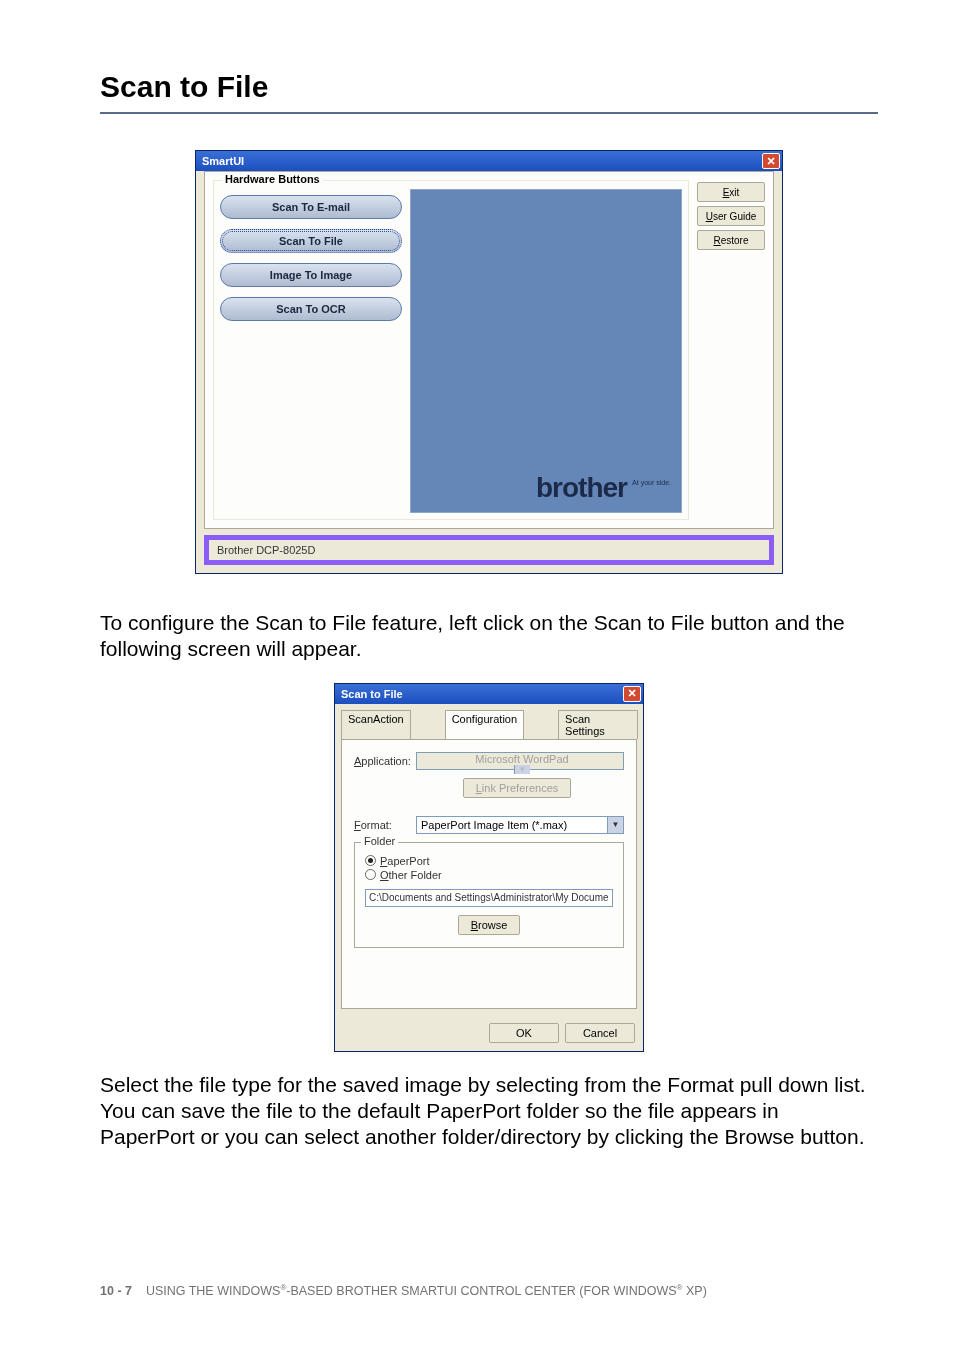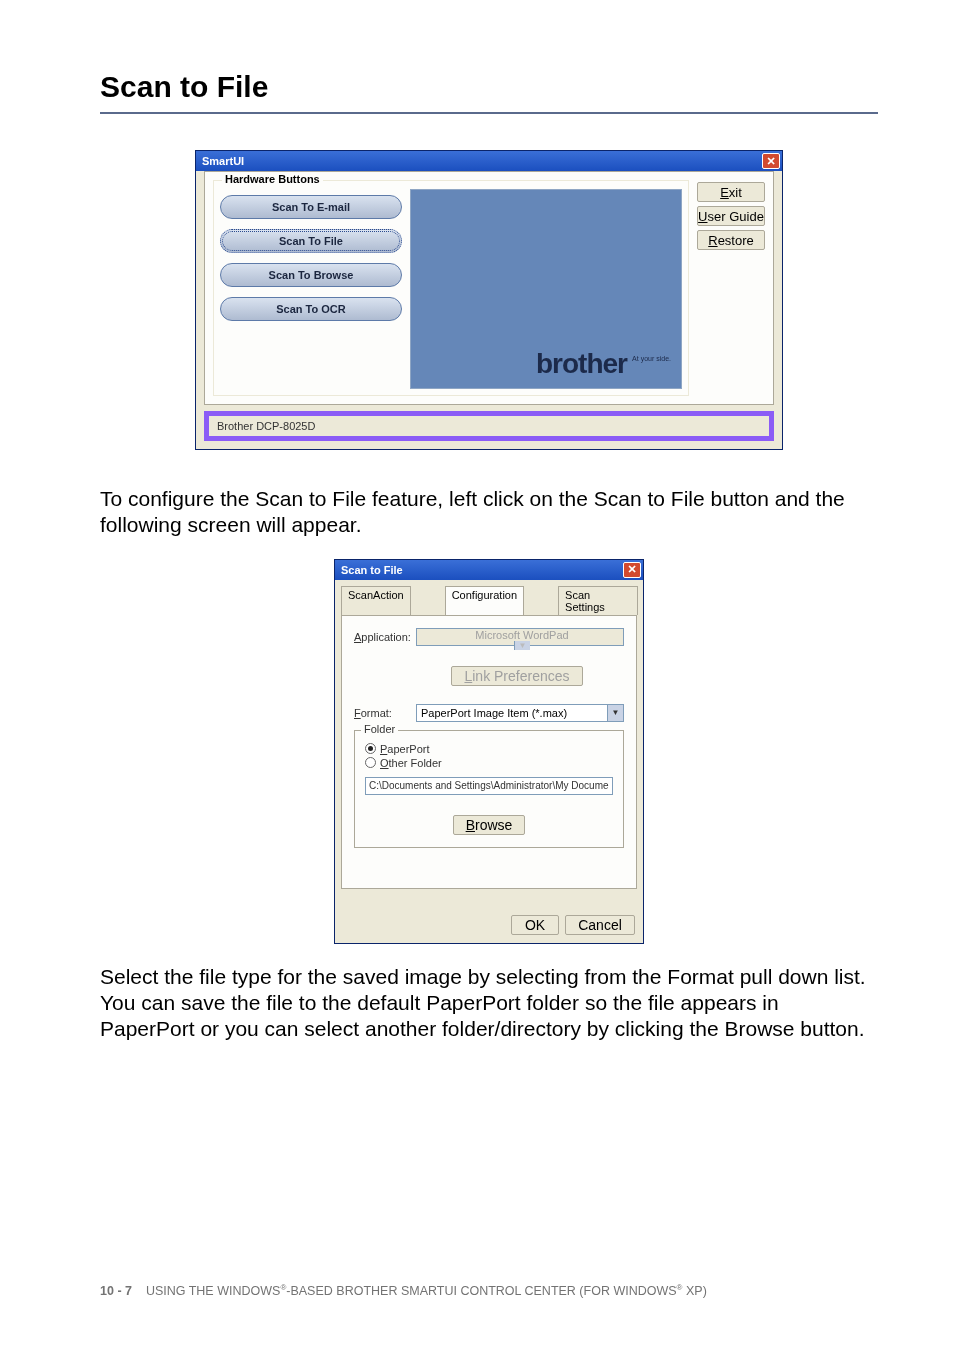--- a/index.html
+++ b/index.html
@@ -82,21 +82,21 @@
     margin: 0 8px 6px 8px;
     border: 1px solid #aca899;
     background: #fdfdfb;
     padding: 8px;
     position: relative;
   }
   .groupbox {
     border: 1px solid #ece9d8;
     position: relative;
     padding: 8px 6px 6px 6px;
-    height: 216px;
+    height: 340px;
     display: flex;
     gap: 8px;
   }
   .groupbox-label {
     position: absolute;
     top: -8px; left: 8px;
     background: #fdfdfb;
     padding: 0 3px;
     font-weight: bold;
     font-size: 11px;
@@ -149,21 +149,21 @@
     width: 68px;
     display: flex;
     flex-direction: column;
     gap: 4px;
     padding-top: 2px;
   }
   .side-btn {
     height: 20px;
     border: 1px solid #aca899;
     background: #ece9d8;
-    font-size: 13px;
+    font-size: 10px;
     display: flex; align-items: center; justify-content: center;
     border-radius: 2px;
   }
   .side-btn .ul { text-decoration: underline; }
   .groupbox-outer { display: flex; gap: 8px; }
   .statusbar {
     border: 5px solid #8b5cf6;
     margin: 0 8px 8px 8px;
     padding: 4px 8px;
     font-size: 11px;
@@ -233,25 +233,24 @@
     background: #c9d3e5;
     border-left: 1px solid #7f9db9;
     display: flex; align-items: center; justify-content: center;
     font-size: 8px; color: #333;
   }
   .combo.disabled .arrow { color: #bbb; }
   .btn {
     padding: 2px 12px;
     border: 1px solid #aca899;
     background: #ece9d8;
-    font-size: 14px;
+    font-size: 11px;
     border-radius: 2px;
     height: 20px;
     line-height: 15px;
-    margin-top: 12px;
   }
   .btn.disabled { color: #a0a0a0; }
   .fieldset {
     border: 1px solid #aca899;
     position: relative;
     padding: 10px 10px 12px 10px;
     margin-top: 6px;
   }
   .fieldset-label {
     position: absolute; top: -8px; left: 6px;
@@ -303,21 +302,21 @@
         <span class="title">SmartUI</span>
         <div class="close-btn">✕</div>
       </div>
       <div class="tabpanel">
         <div class="groupbox-outer">
           <div class="groupbox" style="flex:1;">
             <span class="groupbox-label">Hardware Buttons</span>
             <div class="hw-left">
               <div class="hw-btn">Scan To E-mail</div>
               <div class="hw-btn selected">Scan To File</div>
-              <div class="hw-btn">Scan To Browse</div>
+              <div class="hw-btn">Image To Image</div>
               <div class="hw-btn">Scan To OCR</div>
             </div>
             <div class="hw-right">
               <div>
                 <span class="brother-logo">brother</span>
                 <span class="brother-tag">At your side.</span>
               </div>
             </div>
           </div>
           <div class="side-btns">
@@ -378,21 +377,21 @@
             <span class="radio"></span>
             <span><span class="underline">O</span>ther Folder</span>
           </div>
           <input class="text-input" readonly="" value="C:\Documents and Settings\Administrator\My Documents\M" style="">
           <div style="display:flex; justify-content:center; margin-top:8px;">
             <button class="btn"><span class="underline">B</span>rowse</button>
           </div>
         </div>
       </div>
       <div class="dialog-footer">
-        <button class="btn" style="width:48px;">OK</button>
+        <button class="btn" style="width:70px;">OK</button>
         <button class="btn" style="width:70px;">Cancel</button>
       </div>
     </div>
   </div>
 
   <p class="body-text">Select the file type for the saved image by selecting from the Format pull down list. You can save the file to the default PaperPort folder so the file appears in PaperPort or you can select another folder/directory by clicking the Browse button.</p>
 
 </div>
 
 <div class="page-footer">

